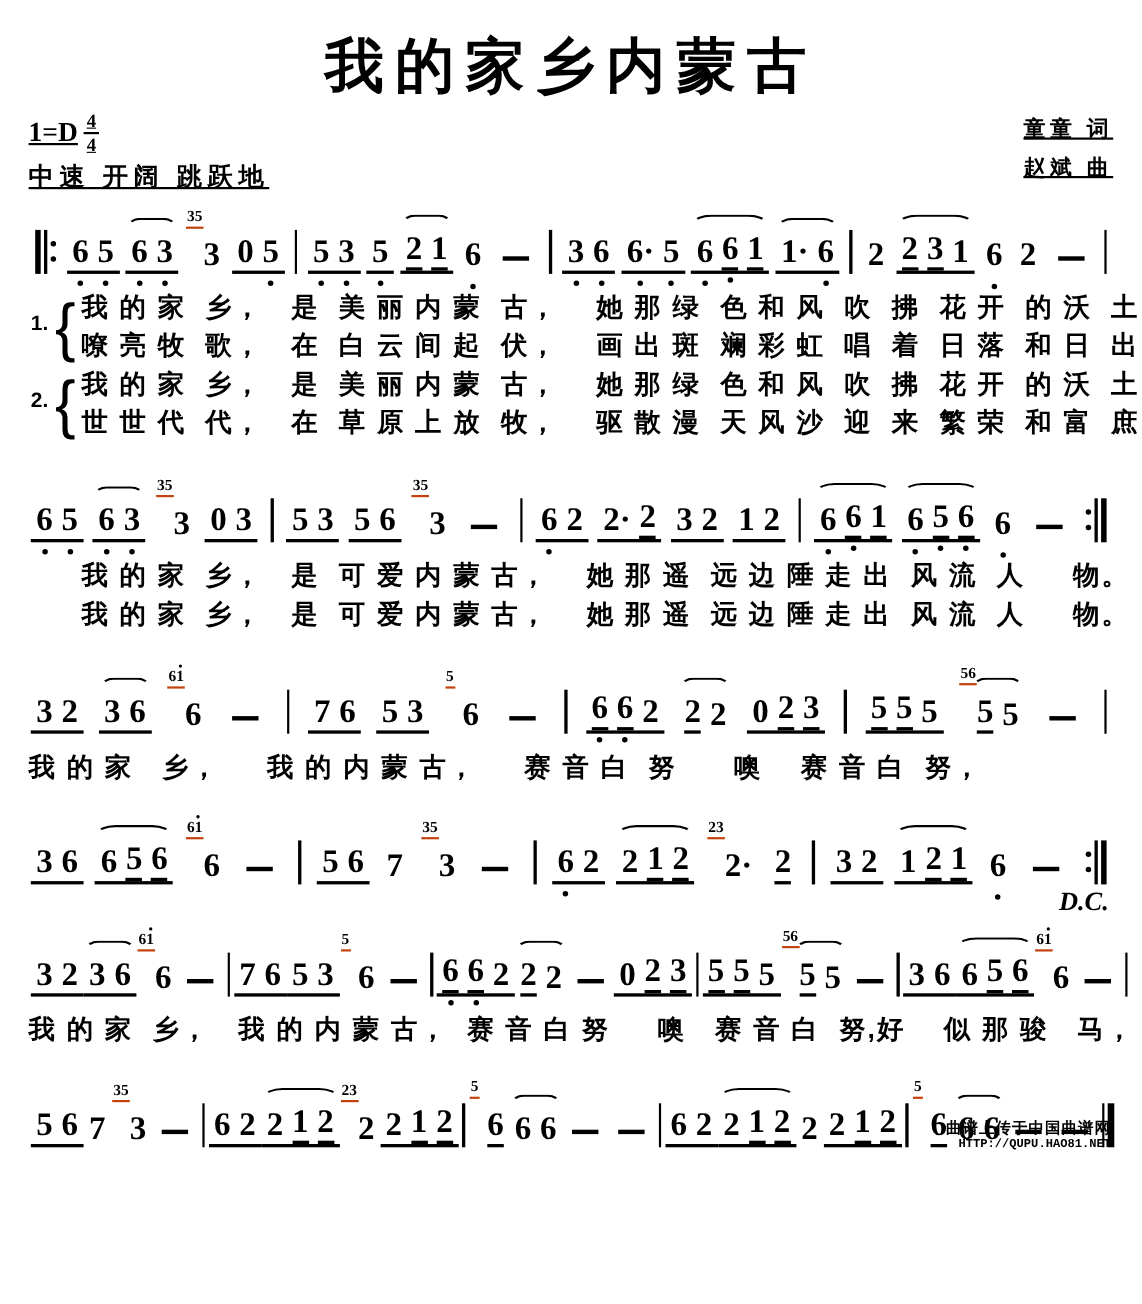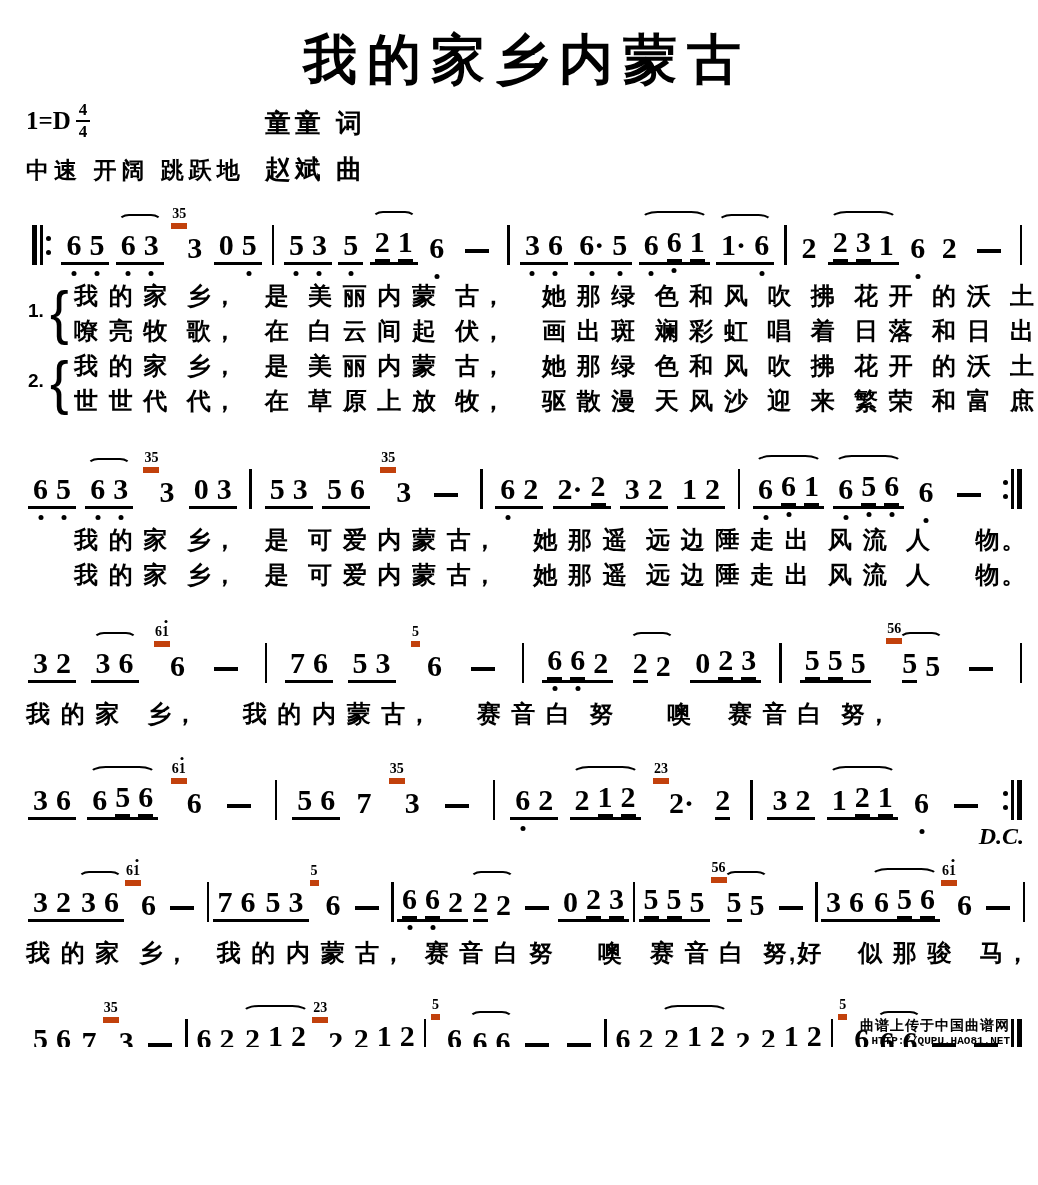--- a/index.html
+++ b/index.html
@@ -1,46 +1,46 @@
 <!DOCTYPE html>
 <html><head>
 <meta charset="utf-8">
 <style>
   html,body{margin:0;padding:0;background:#fff;}
   .page{position:relative;width:1038px;height:1047px;background:#fff;color:#000;
         font-family:"Liberation Sans","DejaVu Sans",sans-serif;overflow:hidden;
-        box-sizing:border-box;padding:8px 10px 0 26px;}
+        box-sizing:border-box;padding:8px 26px 0 26px;}
   
   .title{text-align:center;font-size:54px;font-weight:bold;letter-spacing:10px;margin:16px 0 4px;}
   .subtitle{text-align:center;font-size:27px;font-weight:bold;letter-spacing:7px;margin:4px 0 10px;}
-  .meta-row{display:flex;align-items:flex-start;margin-bottom:6px;}
+  .meta-row{display:flex;justify-content:space-between;align-items:flex-start;margin-bottom:6px;text-decoration:underline;}
   .keysig{display:flex;align-items:center;gap:5px;font-family:"Liberation Serif","DejaVu Serif",serif;
           font-size:25px;font-weight:bold;}
   .frac{display:inline-flex;flex-direction:column;align-items:center;font-size:17px;line-height:1.05;font-weight:bold;}
   .frac .ft{border-bottom:2px solid #000;padding:0 3px 1px;}
   .frac .fb{padding-top:1px;}
-  .tempo{font-size:23px;font-weight:bold;letter-spacing:5px;margin-top:14px;}
-  .meta-right{text-align:right;font-size:26px;font-weight:bold;letter-spacing:4px;line-height:1.75;margin-left:20px;}
+  .tempo{font-size:23px;font-weight:bold;letter-spacing:5px;margin-top:4px;}
+  .meta-right{text-align:right;font-size:20px;font-weight:bold;letter-spacing:4px;line-height:1.75;margin-left:20px;}
   
   .system{position:relative;margin-bottom:22px;}
   .system.big{margin-bottom:24px;}
   .mrow{display:flex;align-items:flex-end;justify-content:space-between;padding:27px 2px 13px 2px;}
   .grp{position:relative;display:inline-flex;align-items:flex-end;padding:0 1px;}
   .grp.ul{border-bottom:3px solid #000;}
   .grp.hasgr{margin-left:12px;}
   .note{position:relative;font-family:"Liberation Serif","DejaVu Serif",serif;font-weight:bold;
         font-size:30px;line-height:1;margin:0 4px;padding-bottom:2px;}
   .note.u{border-bottom:3px solid #000;}
   .lod{position:absolute;left:50%;transform:translateX(-50%);bottom:-14px;width:5px;height:5px;
        border-radius:50%;background:#000;}
   .dash{width:24px;height:4px;background:#000;margin:0 8px 12px;}
   .slur{position:absolute;left:2px;right:2px;top:-16px;height:12px;
         border:2.5px solid transparent;border-top-color:#000;border-radius:50%/100%;}
   .grace{position:absolute;top:-28px;left:-11px;font-family:"Liberation Serif","DejaVu Serif",serif;
-         font-weight:bold;font-size:14px;line-height:1.25;border-bottom:6px solid #c2410c;
+         font-weight:bold;font-size:14px;line-height:1.25;border-bottom:2px solid #c2410c;
          white-space:nowrap;padding:0 1px;}
   .grace .hi{position:relative;}
   .grace .hi::after{content:"";position:absolute;top:-4px;left:50%;transform:translateX(-50%);
          width:3px;height:3px;background:#000;border-radius:50%;}
   .bar{display:flex;align-items:center;align-self:flex-end;height:40px;margin:0 2px;}
   .bl{width:2.5px;height:40px;background:#000;margin:0 1.5px;}
   .bl.thick{width:5.5px;}
   .rdots{display:flex;flex-direction:column;justify-content:center;gap:9px;height:40px;margin:0 2px;}
   .rdots i{display:block;width:5px;height:5px;background:#000;border-radius:50%;}
   

